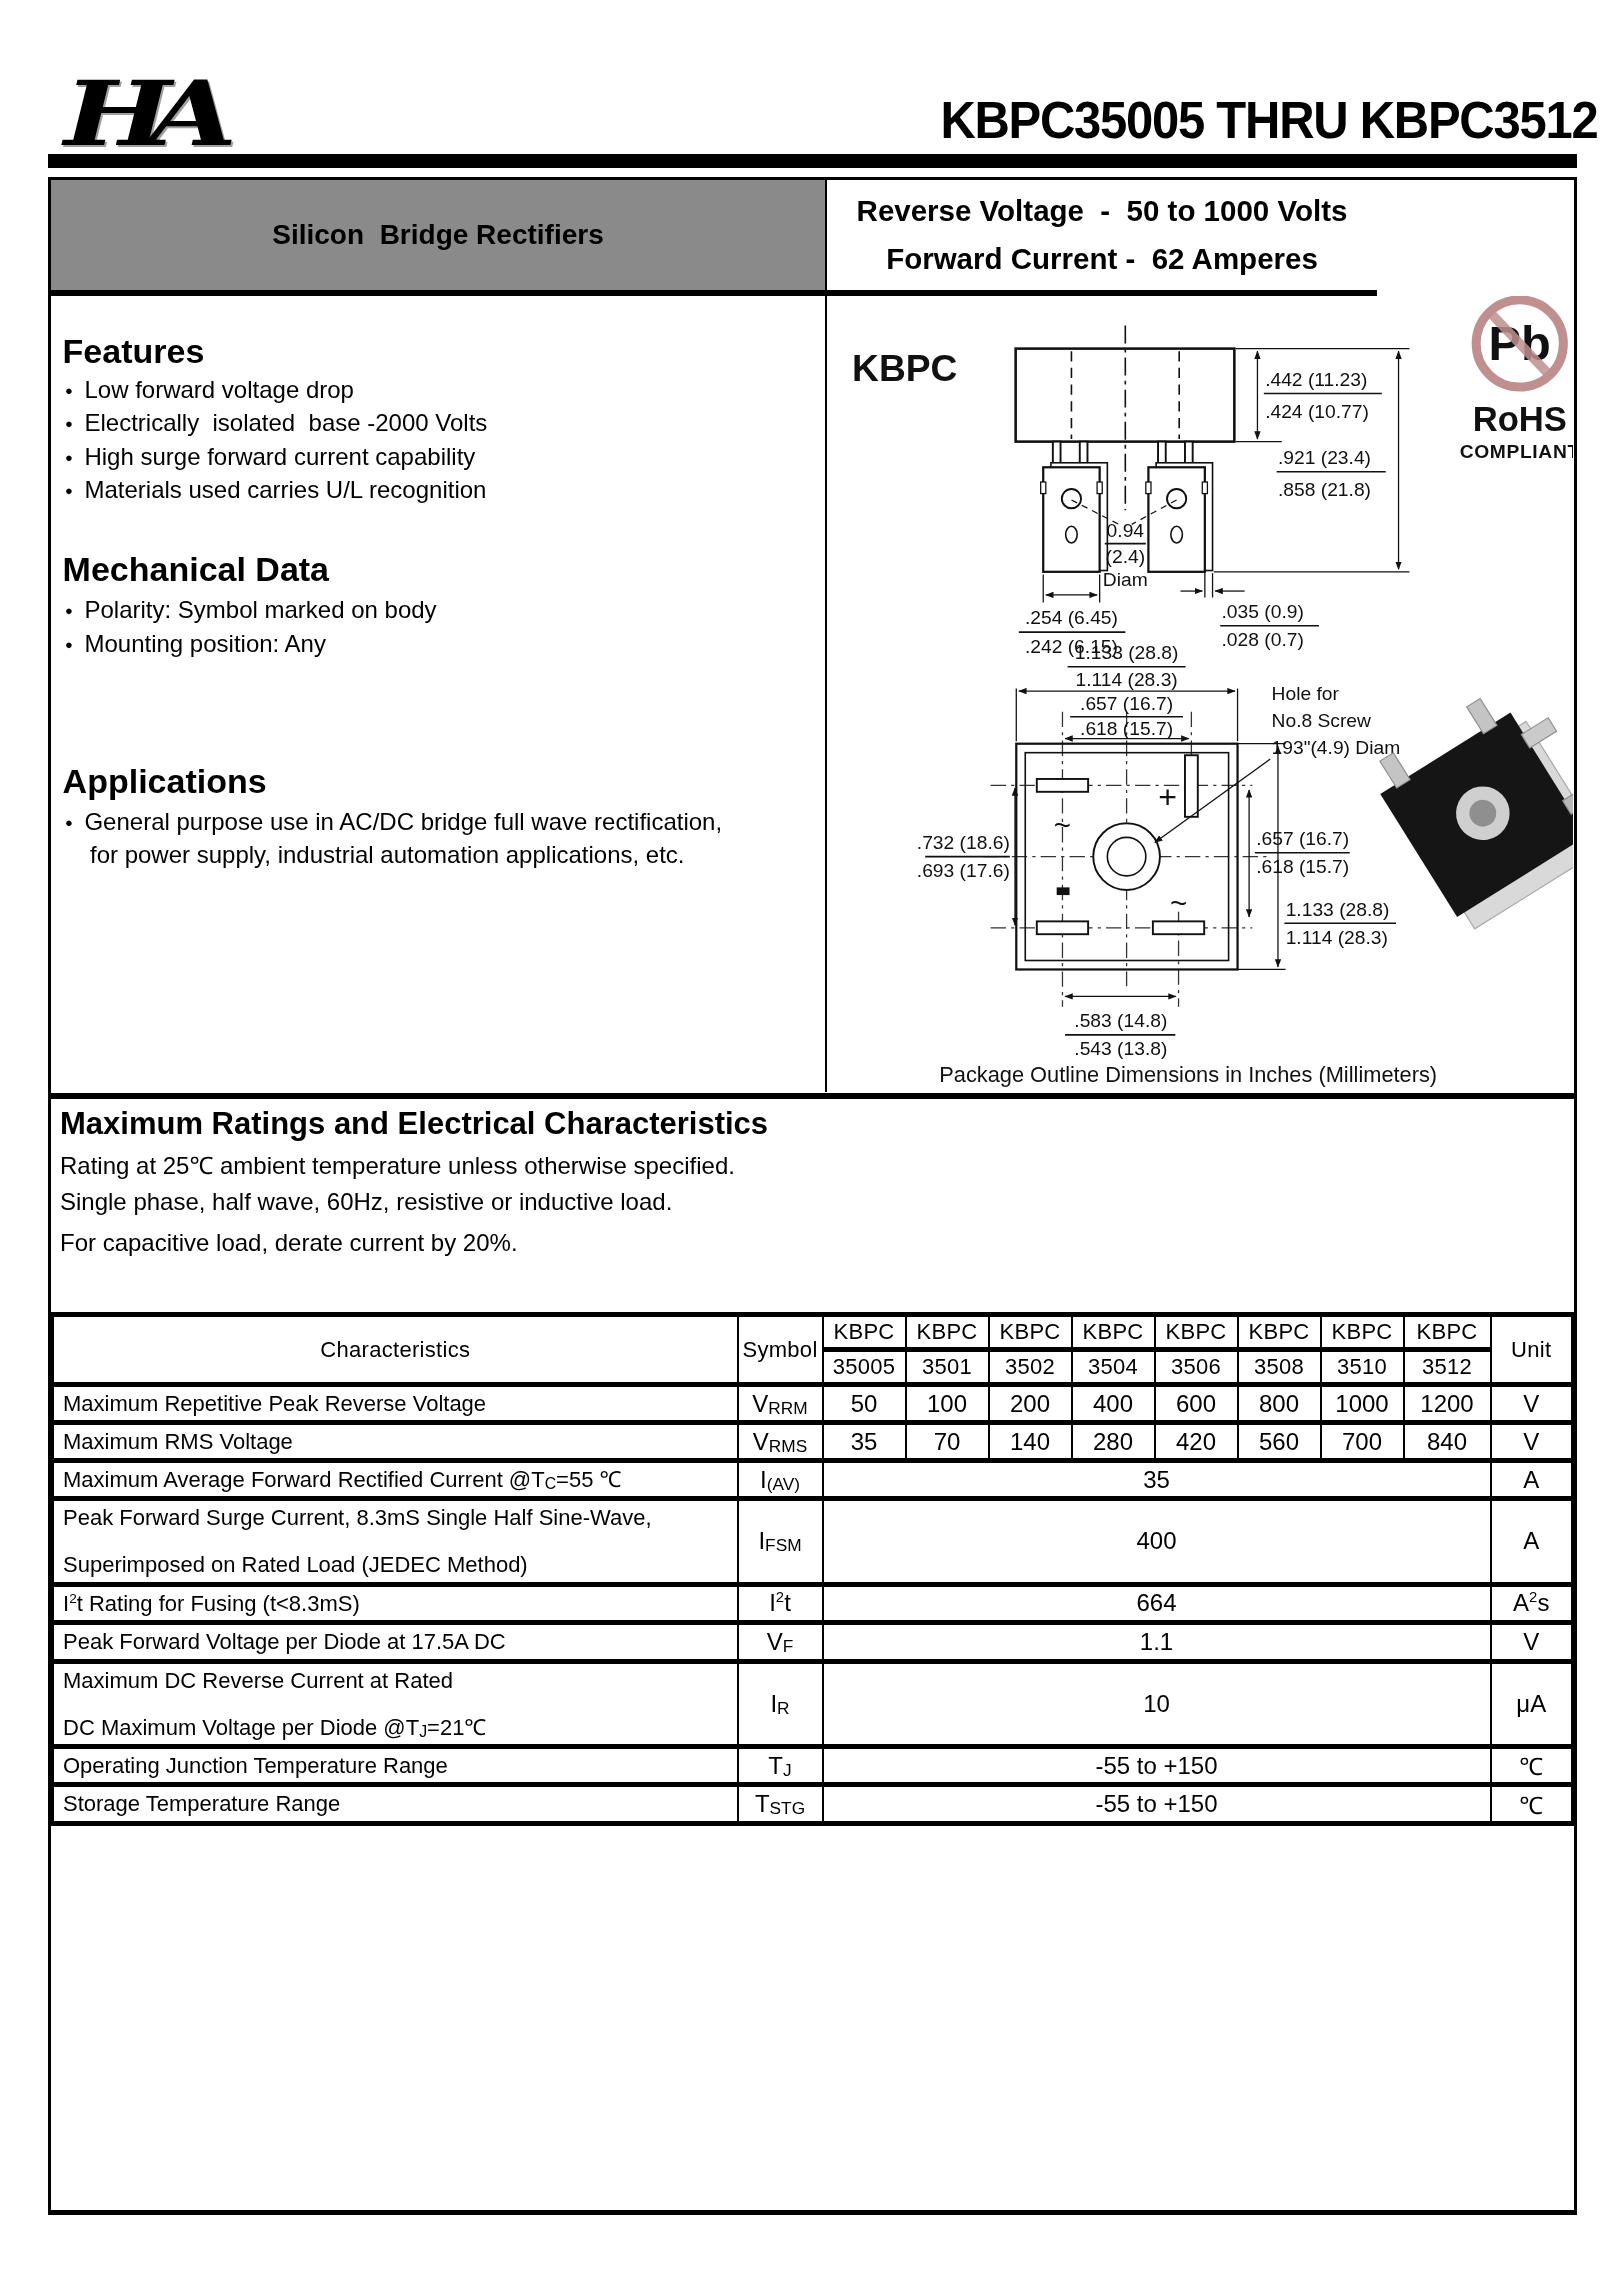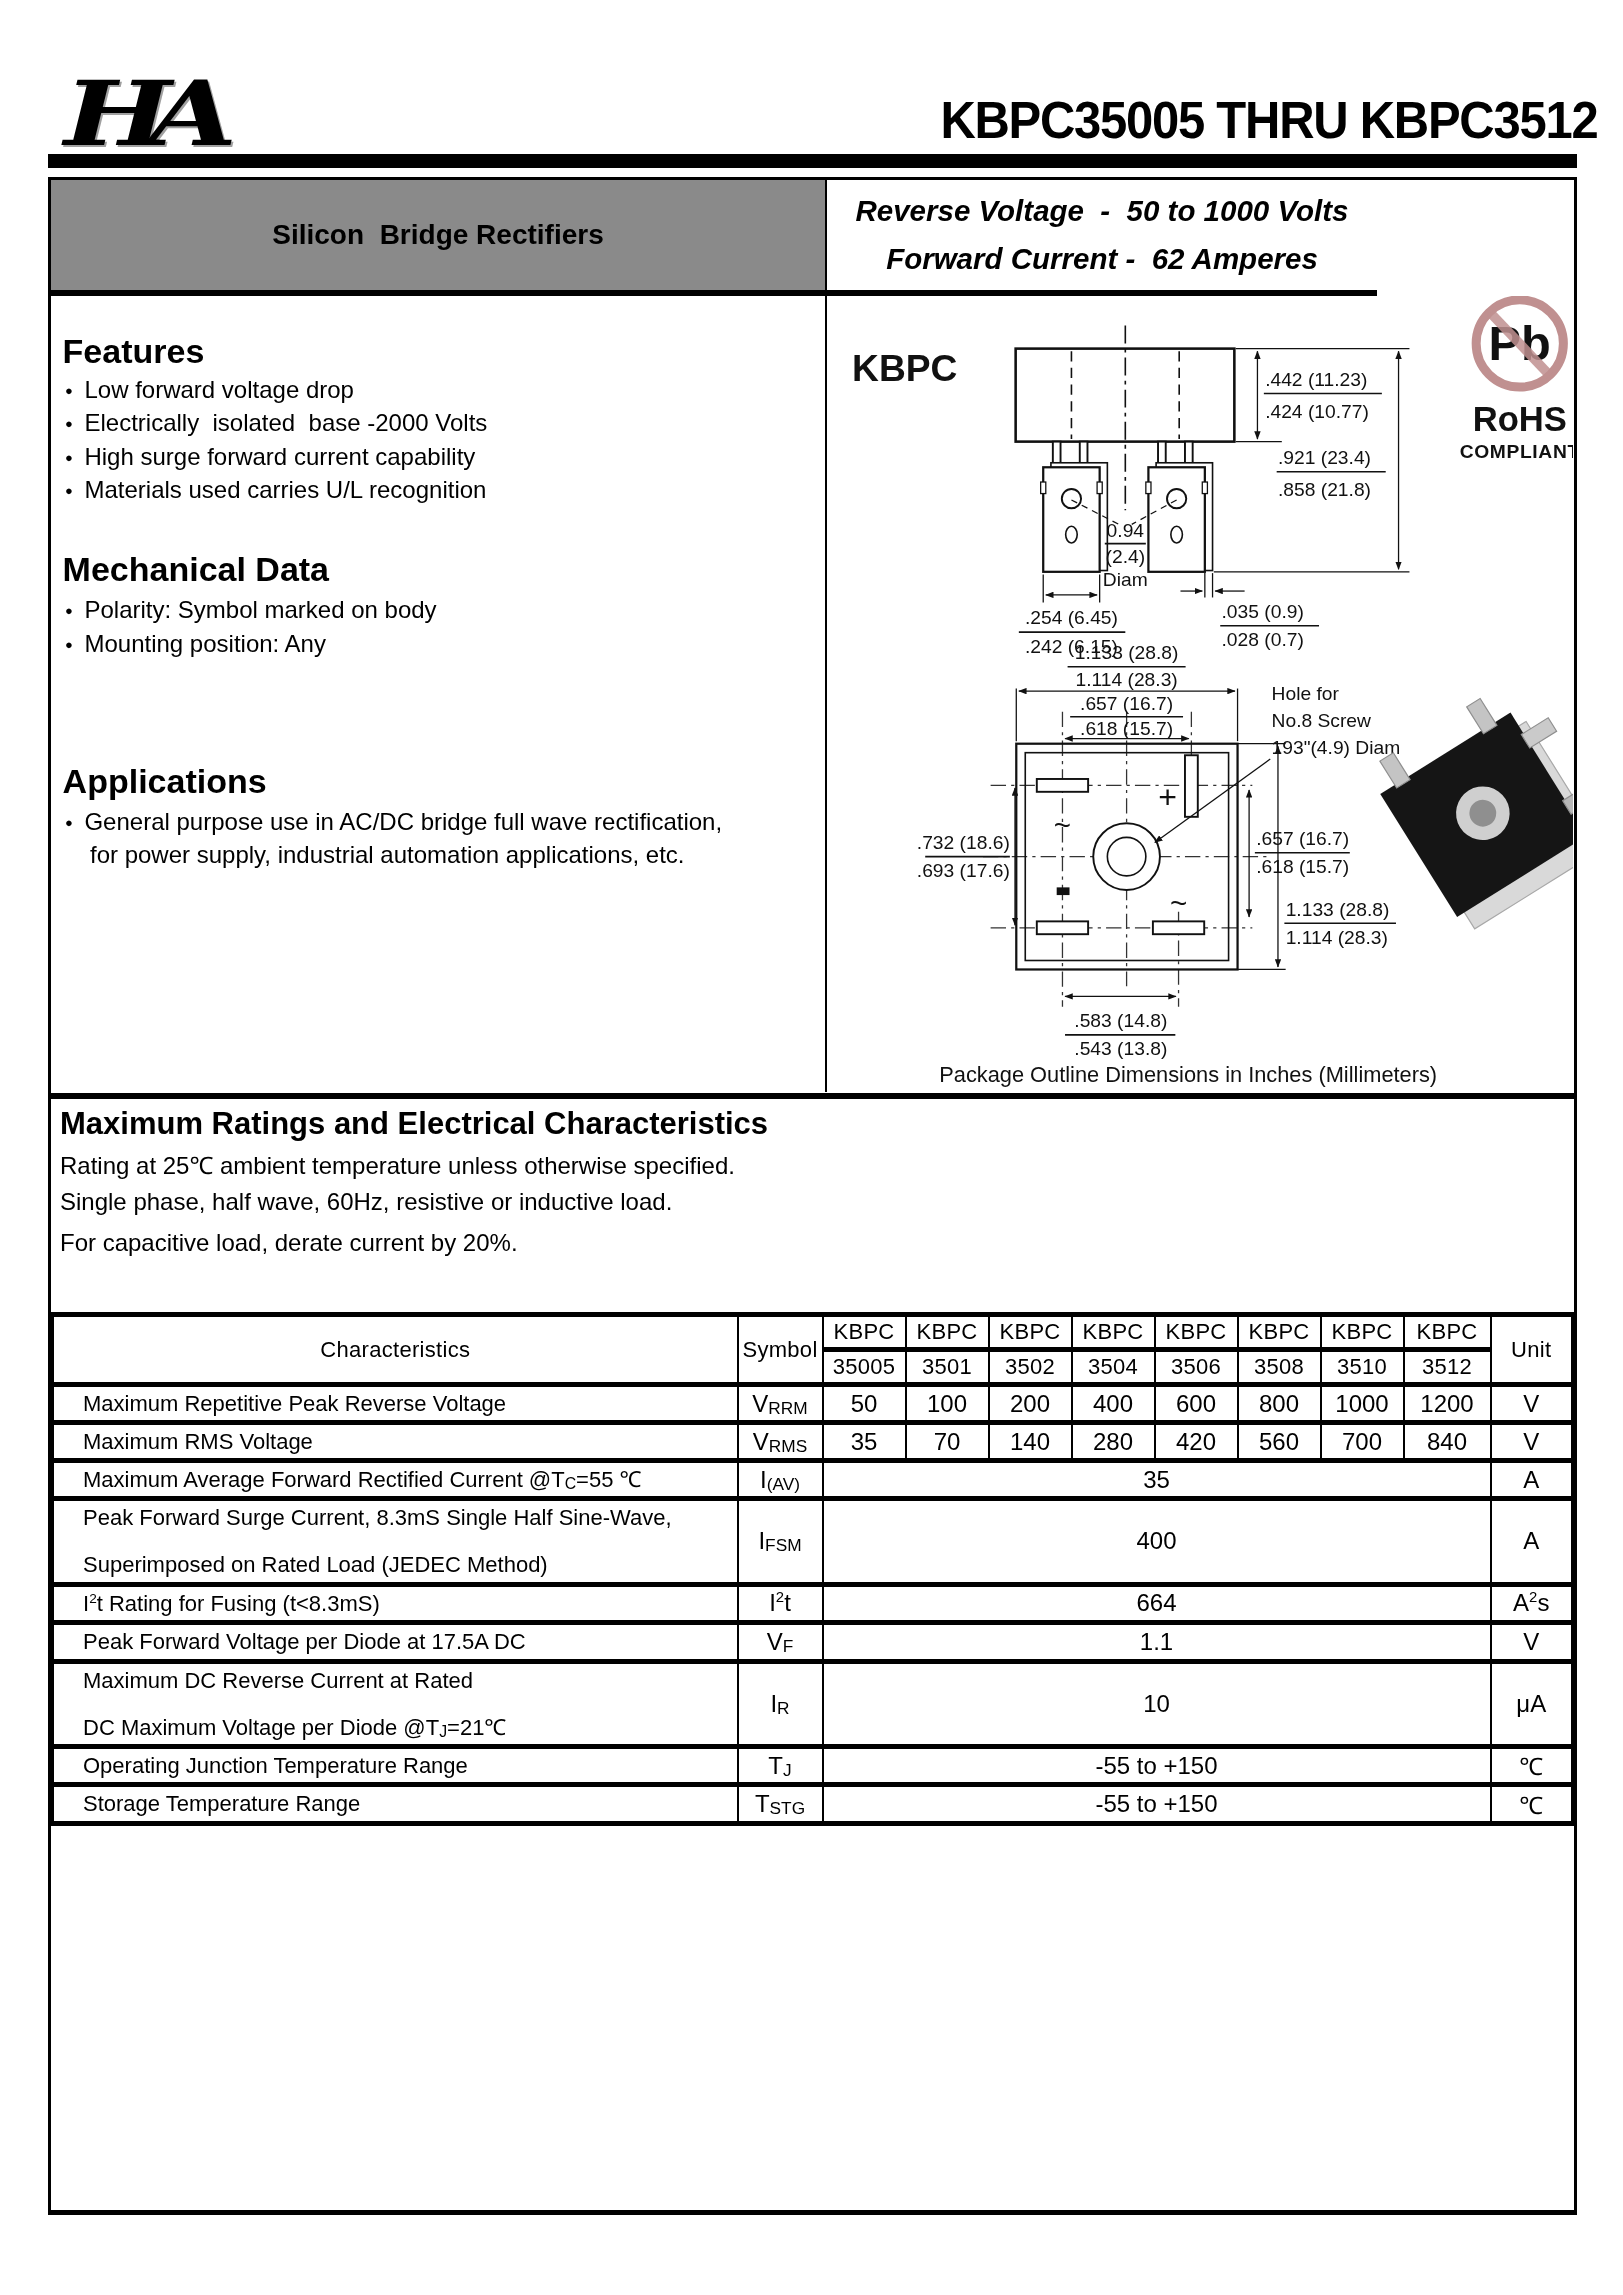--- a/index.html
+++ b/index.html
@@ -17,21 +17,21 @@
 
   
   #mainbox{left:48px;top:177px;width:1529px;height:2038px;border:3.2px solid #000;
            border-bottom-width:5.1px;box-sizing:border-box;}
 
   .row1{position:absolute;top:0;left:0;width:1326px;height:116px;box-sizing:border-box;
         border-bottom:6.4px solid #000;display:flex;}
   .product-cell{width:776px;background:#8a8a8a;border-right:2.6px solid #000;box-sizing:border-box;
         display:flex;align-items:center;justify-content:center;font-size:28px;font-weight:bold;white-space:pre;}
   .summary-cell{flex:1;display:flex;flex-direction:column;justify-content:space-around;
-        align-items:center;padding:6.4px 0;font-size:29.5px;font-weight:bold;white-space:pre;font-style:italic;}
+        align-items:center;padding:6.4px 0;font-size:29.5px;font-weight:bold;white-space:pre;}
 
   .row2{position:absolute;top:116px;left:0;width:1523px;height:803px;box-sizing:border-box;
         border-bottom:6.4px solid #000;}
   .left-col{position:absolute;left:0;top:0;width:776px;height:796px;border-right:2.6px solid #000;
         box-sizing:border-box;}
   .right-col{position:absolute;left:778px;top:0;width:744px;height:796px;}
 
   .sec-h{position:absolute;left:11.6px;font-size:34px;font-weight:bold;line-height:1.1;}
   .li{position:absolute;left:14px;display:flex;align-items:center;font-size:24px;white-space:pre;}
   .li .dot{font-size:13px;margin-right:11.6px;}
@@ -42,21 +42,21 @@
   #ratings-sec .head{position:absolute;left:9px;top:7.7px;font-size:31px;font-weight:bold;}
   #ratings-sec .note{position:absolute;left:9px;font-size:24px;}
 
   
   #table-wrap{position:absolute;top:1132px;left:0;width:1523px;}
   #ratings-table{border-collapse:collapse;table-layout:fixed;width:1523px;border:3.9px solid #000;}
   #ratings-table th,#ratings-table td{border:2.6px solid #000;border-top-width:5.1px;border-bottom-width:5.1px;
       text-align:center;vertical-align:middle;padding:0;font-weight:normal;font-size:24px;}
   #ratings-table th{font-size:22px;letter-spacing:0.3px;}
   #ratings-table td.char{ text-align:left;padding:3.9px 6.4px 3.9px 9px;font-size:22px;}
-  #ratings-table td.char .ln{line-height:1.15;margin-left:20px;}
+  #ratings-table td.char .ln{line-height:1.15;}
   #ratings-table td.char.two{height:100%;}
   #ratings-table td.char.two .ln + .ln{margin-top:22px;}
   #ratings-table sub{font-size:.72em;vertical-align:baseline;position:relative;top:.12em;letter-spacing:0;}
   #ratings-table sup{font-size:.62em;vertical-align:super;letter-spacing:0;}
 
   svg text{font-family:"Liberation Sans",sans-serif;fill:#111;}
 </style>
 </head>
 <body>
 

